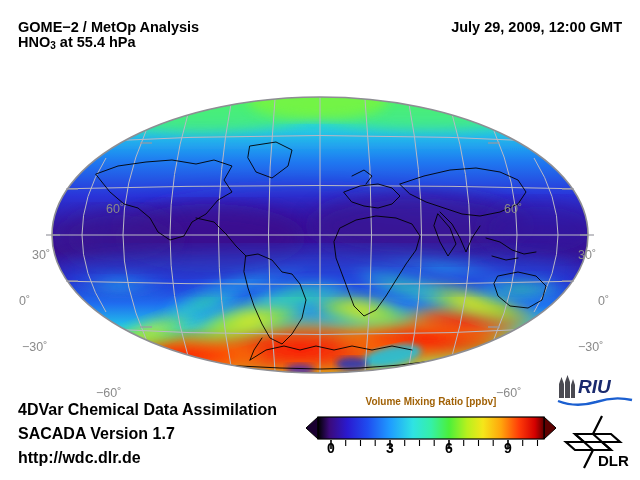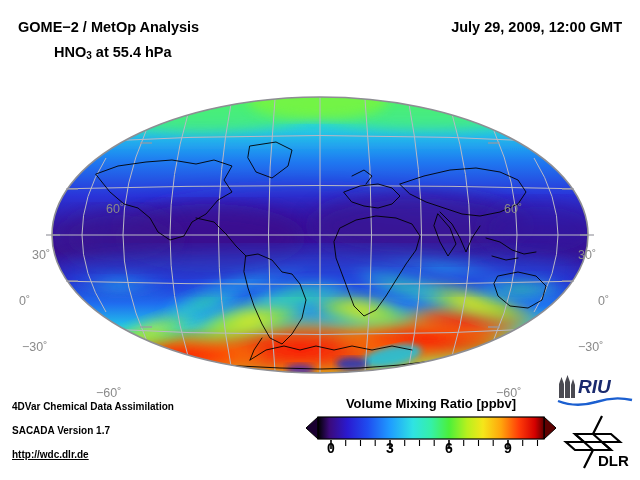--- a/index.html
+++ b/index.html
@@ -4,41 +4,41 @@
 <style>
   html,body{margin:0;padding:0;background:#ffffff;}
   body{width:640px;height:480px;position:relative;overflow:hidden;
        font-family:"Liberation Sans",sans-serif;color:#000;}
 
   #stage{position:absolute;left:0;top:0;width:640px;height:448px;}
 
   
   .hdr{position:absolute;font-weight:bold;font-size:14.5px;color:#000;white-space:nowrap;}
   #title-main{left:18px;top:19px;}
-  #title-sub{left:18px;top:44px;margin-left:36px;}
+  #title-sub{left:18px;top:34px;}
   #date-stamp{right:18px;top:19px;}
   .sub sub{font-size:10px;vertical-align:-2px;}
 
   
   #map-wrap{position:absolute;left:0px;top:88px;width:640px;height:295px;}
   #map-svg{display:block;}
 
   
   .lat-lab{position:absolute;font-size:12.5px;font-weight:normal;color:#8a8a8a;white-space:nowrap;}
 
   
-  .foot{position:absolute;left:12px;font-weight:bold;font-size:10px;color:#000;white-space:nowrap;}
+  .foot{position:absolute;left:18px;font-weight:bold;font-size:16px;color:#000;white-space:nowrap;}
   #foot-0{top:401px;}
   #foot-1{top:425px;}
-  #foot-2{top:449px;text-decoration:underline;}
+  #foot-2{top:449px;}
 
   
   #cbar-block{position:absolute;left:306px;top:396px;width:250px;height:72px;}
   #cbar-title{position:absolute;left:0;top:0;width:250px;text-align:center;
-              font-weight:bold;font-size:13px;color:#000000;white-space:nowrap;}
+              font-weight:bold;font-size:10px;color:#a16207;white-space:nowrap;}
   #cbar-svg{position:absolute;left:0;top:20px;}
   .cb-tick-lab{position:absolute;top:44px;font-weight:bold;font-size:14px;color:#000;
                transform:translateX(-50%);}
 
   
   #riu-logo{position:absolute;left:556px;top:374px;width:78px;height:34px;}
   #dlr-logo{position:absolute;left:562px;top:414px;width:74px;height:56px;}
 </style>
 </head>
 <body>

